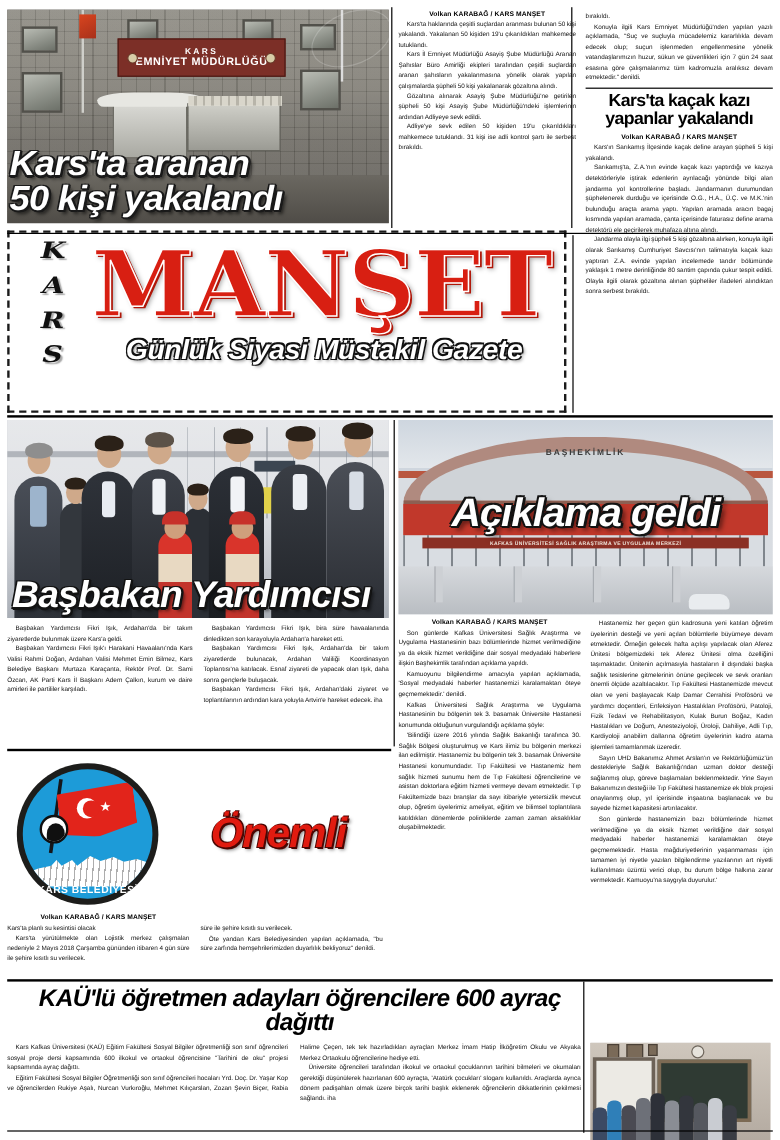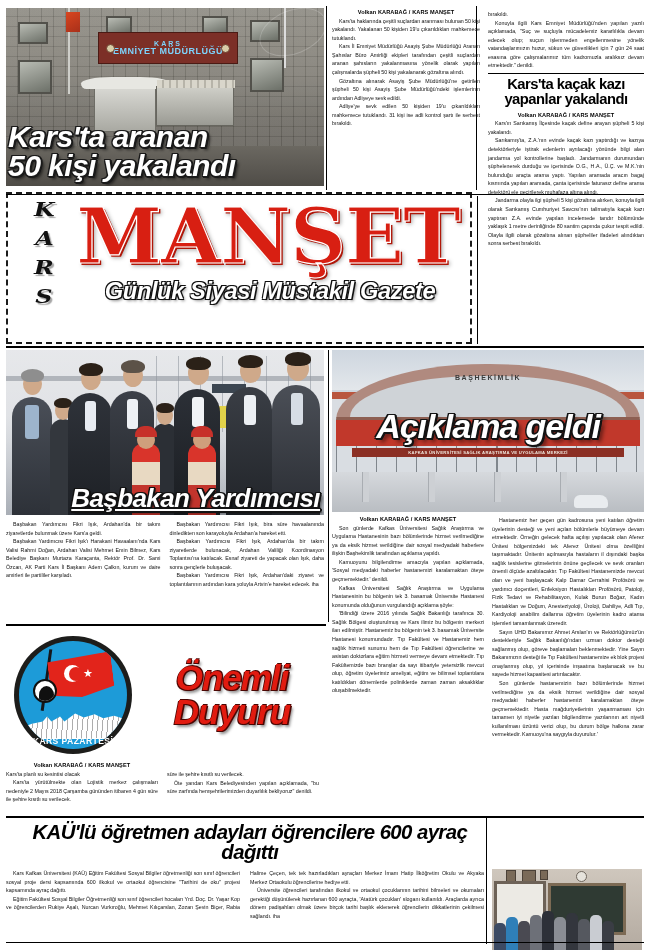--- a/index.html
+++ b/index.html
@@ -36,21 +36,21 @@
   }
   .pb-wall {
     position:absolute; left:0; right:0; top:0; height:100%;
     background-image:
       repeating-linear-gradient(90deg, rgba(255,255,255,.05) 0 11px, rgba(0,0,0,.10) 11px 12px),
       repeating-linear-gradient(0deg, rgba(255,255,255,.04) 0 9px, rgba(0,0,0,.09) 9px 10px);
   }
   .pb-sign {
     position:absolute; left:92px; top:24px; width:140px; height:32px;
     background:#7c2f27; border:1px solid #4b1a14;
-    color:#7dd3fc; display:flex; flex-direction:column;
+    color:#ffffff; display:flex; flex-direction:column;
     align-items:center; justify-content:center; line-height:1.05;
   }
   .pb-sign .l1 { font-size:7px; font-weight:bold; letter-spacing:2px; }
   .pb-sign .l2 { font-size:9px; font-weight:bold; letter-spacing:0.5px; }
   .pb-seal {
     position:absolute; width:9px; height:9px; border-radius:50%;
     background:#d8cda8; border:1px solid #6b3a2a; top:11px;
   }
   .pb-seal.l { left:7px; } .pb-seal.r { right:7px; }
   .pb-win {
@@ -198,27 +198,26 @@
     content:""; position:absolute; left:5px; top:-12px; width:18px; height:18px;
     border-radius:50%; background:#cf9f7c;
   }
   .kid:after{
     content:""; position:absolute; left:3px; top:-17px; width:22px; height:11px;
     border-radius:9px 9px 0 0; background:#c7312a;
   }
   .bb-headline {
     position:absolute; left:4px; bottom:4px; width:310px;
     font-weight:bold; font-style:italic; color:#fff;
-    font-size:26px; line-height:1.0; letter-spacing:-0.6px;
-    text-align:right;
+    font-size:31px; line-height:1.0; letter-spacing:-0.6px;
+    text-align:left;
     text-shadow:
       1.5px 1.5px 0 #131313, -1.2px 1.2px 0 #131313,
       1.2px -1.2px 0 #131313, -1.2px -1.2px 0 #131313,
       0 2px 0 #131313, 2px 0 0 #131313, 3px 3px 3px rgba(0,0,0,.55);
-    text-decoration: underline;
   }
   .two-col { column-count:2; column-gap:9px; }
 
   
   .mid-right { position:absolute; left:332px; top:350px; width:312px; }
   .hosp-photo {
     position:relative; width:312px; height:162px; overflow:hidden;
     background:linear-gradient(180deg,#cfd6de 0 26%, #b9563f 26% 30%, #d9dde2 30% 100%);
   }
   .hp-sky { position:absolute; left:0; right:0; top:0; height:40px; background:linear-gradient(180deg,#ced6df,#e3e7eb); }
@@ -544,26 +543,25 @@
       <div class="kb-logo">
         <div class="kb-circle">
           <div class="kb-inner">
             <div class="kb-pole"></div>
             <div class="kb-flag"></div>
             <div class="kb-moon"></div>
             <div class="kb-star">★</div>
             <div class="kb-ata"></div>
             <div class="kb-castle"></div>
           </div>
-          <div class="kb-label">KARS PAZARTESİ</div>
+          <div class="kb-label">KARS BELEDİYESİ</div>
         </div>
       </div>
       <div class="duyuru-title">
         <div>Önemli</div>
-        <div>Duyuru</div>
       </div>
     </div>
     <div style="display:flex; gap:9px; margin-top:2px;">
       <div style="width:152px;">
         <div class="byline">Volkan KARABAĞ / KARS MANŞET</div>
         <div class="col-text">
           <p style="text-indent:0;">Kars'ta planlı su kesintisi olacak</p>
           <p>Kars'ta yürütülmekte olan Lojistik merkez çalışmaları nedeniyle 2 Mayıs 2018 Çarşamba gününden itibaren 4 gün süre ile şehire kısıtlı su verilecek.</p>
         </div>
       </div>

